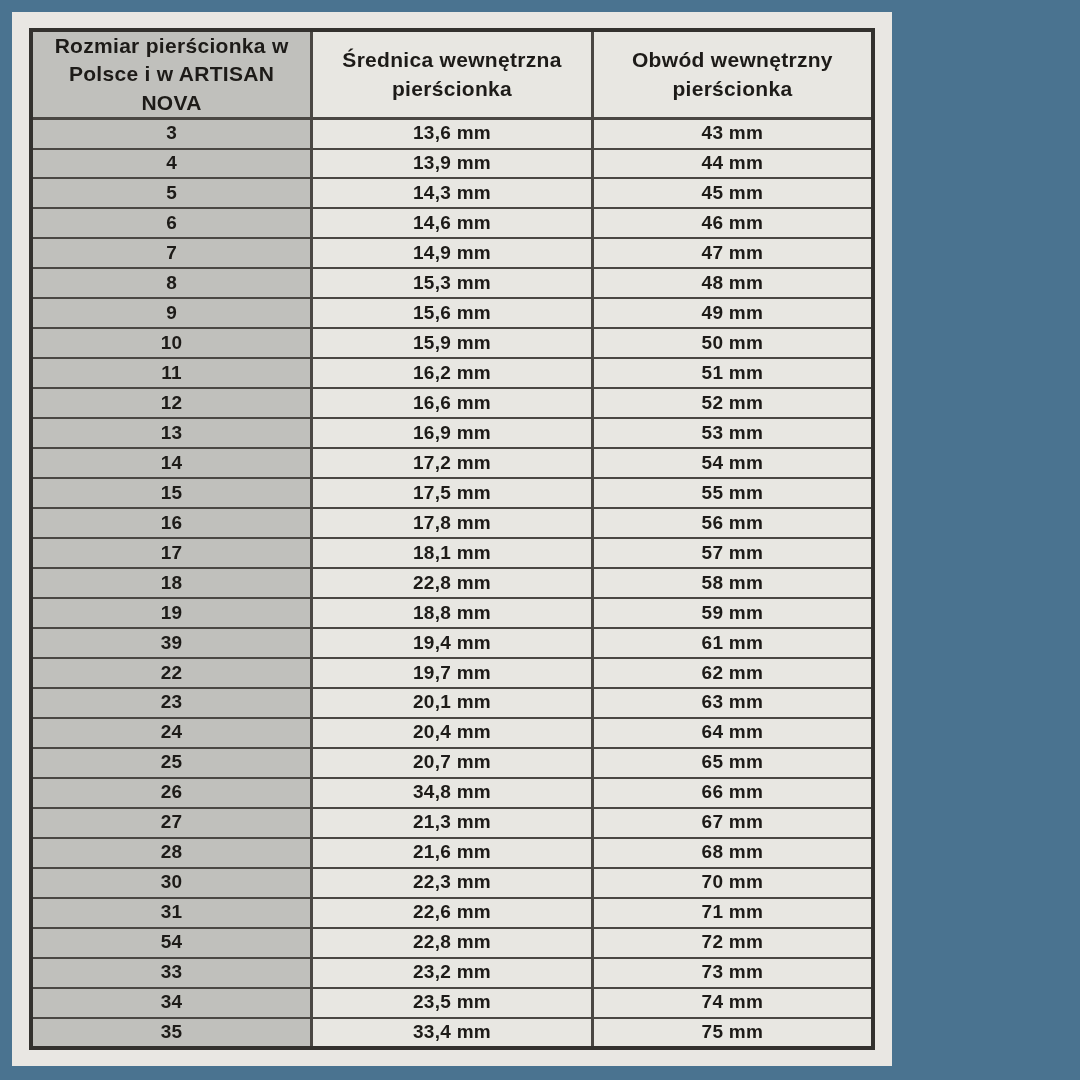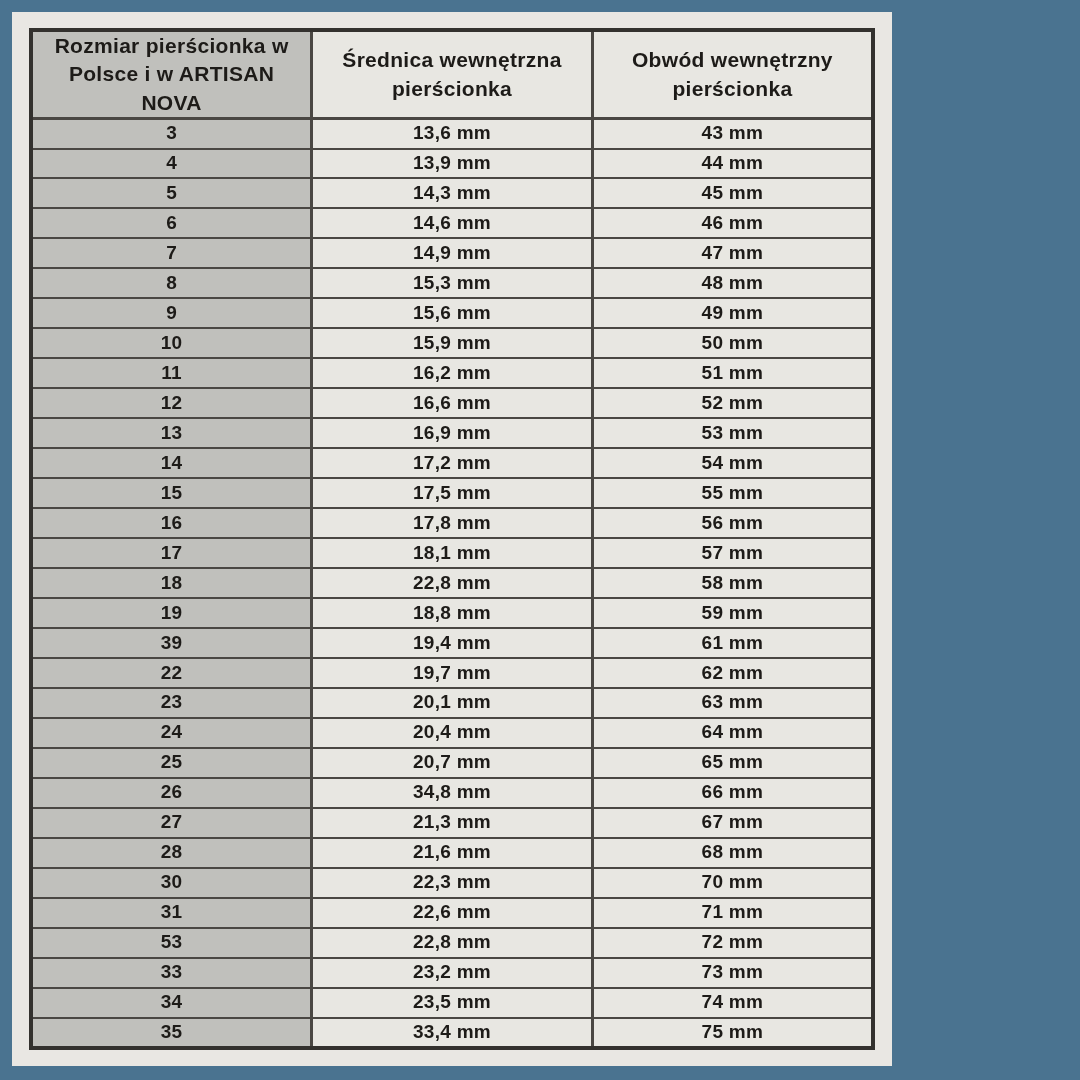--- a/index.html
+++ b/index.html
@@ -246,21 +246,21 @@
     <td>70 mm</td>
   </tr>
 
   <tr>
     <td class="col1">31</td>
     <td>22,6 mm</td>
     <td>71 mm</td>
   </tr>
 
   <tr>
-    <td class="col1">53</td>
+    <td class="col1">54</td>
     <td>22,8 mm</td>
     <td>72 mm</td>
   </tr>
 
   <tr>
     <td class="col1">33</td>
     <td>23,2 mm</td>
     <td>73 mm</td>
   </tr>
 

